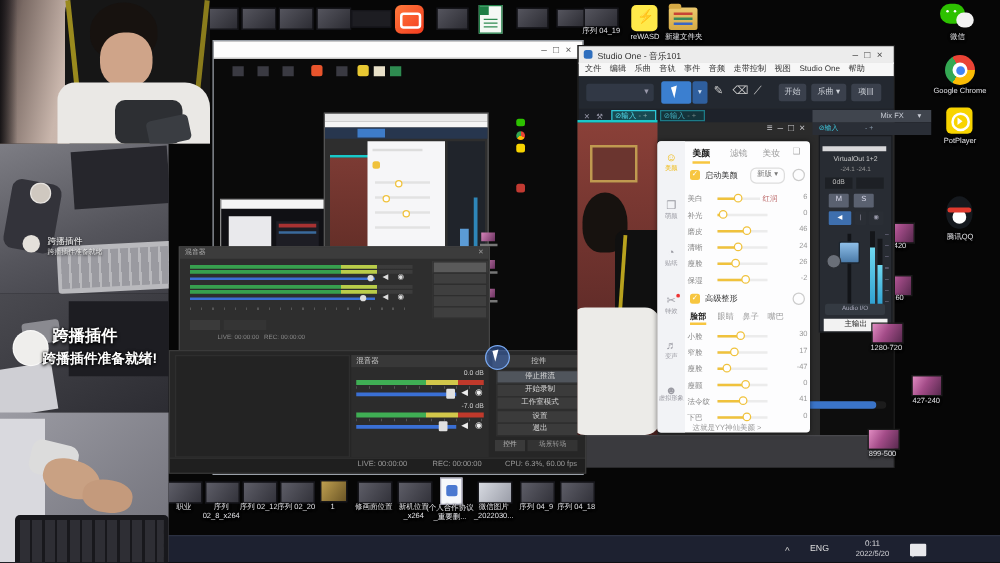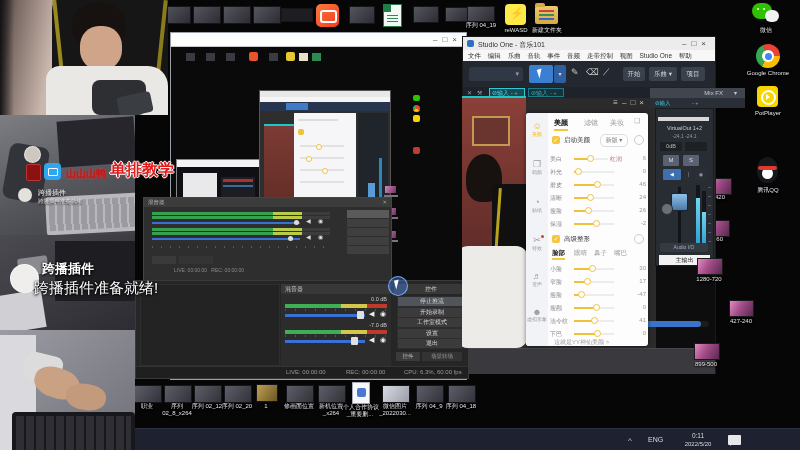--- a/index.html
+++ b/index.html
@@ -528,25 +528,17 @@
     </div>
   </div>
 
   <div>
     <div class="a dot" style="left:24px;top:146px;width:15px;height:15px;background:#cfc8c0;border:1px solid rgba(255,255,255,.5)"></div>
     <div class="a dot" style="left:18px;top:188px;width:14px;height:14px;background:#e4e0da"></div>
     <div class="a" style="left:38px;top:188px;font-size:7px;color:#fff;text-shadow:0 1px 2px #000">跨播插件</div>
     <div class="a" style="left:38px;top:198px;font-size:5.5px;color:rgba(255,255,255,.85);text-shadow:0 1px 2px #000">跨播插件准备就绪</div>
     <div class="a dot" style="left:10px;top:264px;width:27px;height:27px;background:#efeeec;border:1px solid rgba(255,255,255,.6)"></div>
     <div class="a" style="left:42px;top:260px;font-size:13px;font-weight:bold;color:#fff;text-shadow:0 1px 3px #000,0 0 2px #000">跨播插件</div>
-    <div class="a" style="left:34px;top:279px;font-size:15px;font-weight:normal;color:#fff;text-shadow:0 1px 3px #000,0 0 2px #000">跨播插件准备就绪!</div>
-  </div>
-
-  <div class="a" style="left:26px;top:158px;width:180px;height:28px">
-    <div class="a" style="left:0;top:6px;width:13px;height:15px;background:#8a1212;border:1px solid #b33;border-radius:2px"></div>
-    <div class="a" style="left:18px;top:5px;width:17px;height:17px;background:#2fa7f0;border-radius:4px">
-      <div class="a" style="left:4px;top:5px;width:8px;height:6px;border:1.5px solid #fff;border-radius:1px"></div>
-    </div>
-    <div class="a" style="left:40px;top:9px;font-size:10px;font-weight:bold;color:#c01818;text-shadow:0 0 3px rgba(255,50,50,.9)">山山山鸭</div>
-    <div class="a" style="left:84px;top:2px;font-size:16px;font-weight:bold;color:#e21b1b;text-shadow:1px 0 #fff,-1px 0 #fff,0 1px #fff,0 -1px #fff">单排教学</div>
-  </div>
+    <div class="a" style="left:34px;top:279px;font-size:11px;font-weight:bold;color:#fff;text-shadow:0 1px 3px #000,0 0 2px #000">跨播插件准备就绪!</div>
+  </div>
+
 
 </div>
 
 </body></html>

